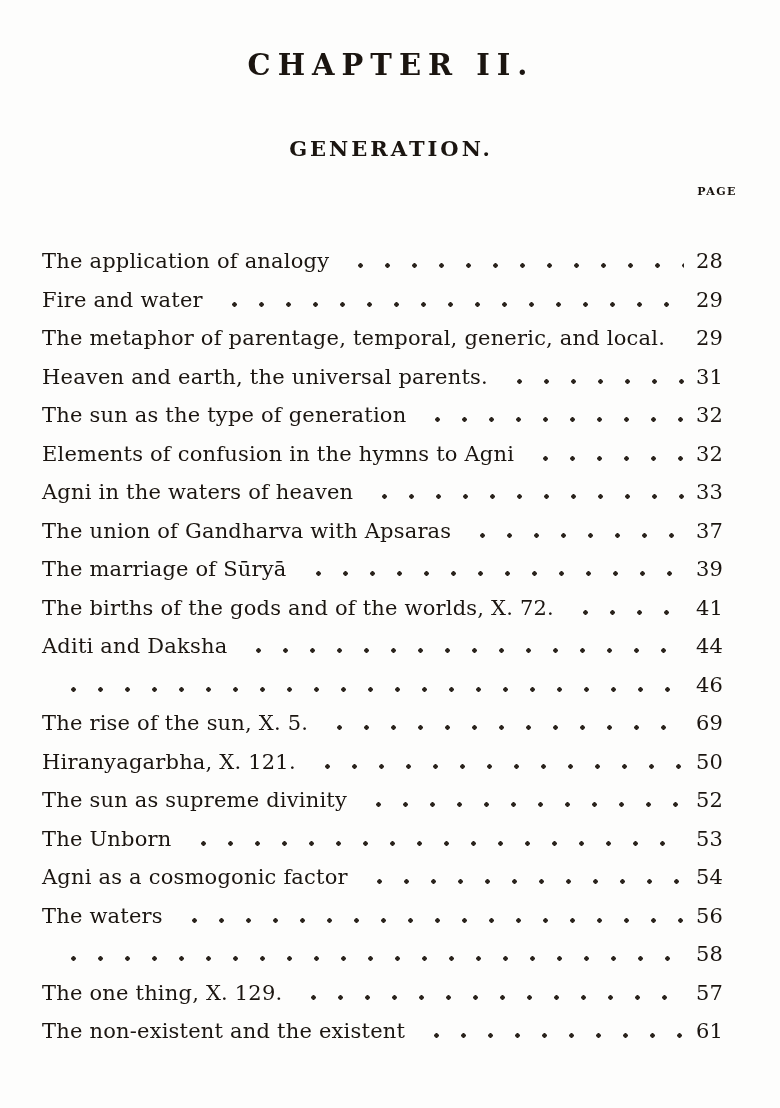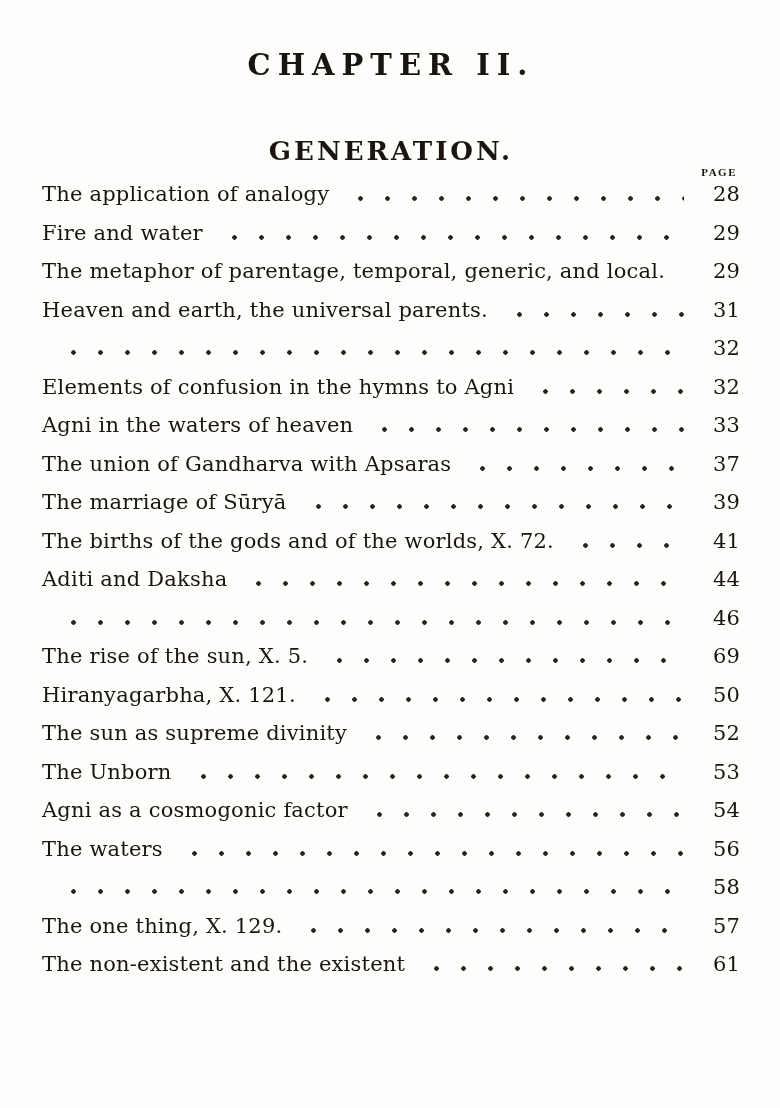--- a/index.html
+++ b/index.html
@@ -23,33 +23,33 @@
   .chapter-title {
     text-align: center;
     font-size: 29px;
     font-weight: 700;
     letter-spacing: 7px;
     margin: 10px 0 0 0;
     white-space: nowrap;
   }
   .section-title {
     text-align: center;
-    font-size: 26px;
+    font-size: 21px;
     font-weight: 700;
     letter-spacing: 3px;
     margin: 54px 0 0 0;
     white-space: nowrap;
   }
   .page-col-header {
     text-align: right;
     font-size: 11px;
     font-weight: 700;
     letter-spacing: 1.5px;
+    margin-top: 24px;
     padding-right: 3px;
-    font-family: Liberation Serif, serif;
   }
   .toc {
     margin-top: 4px;
   }
   .toc-row {
     display: flex;
     align-items: baseline;
     height: 38.5px;
     font-size: 21px;
     letter-spacing: 0.2px;
@@ -64,22 +64,23 @@
     margin: 0 12px 0 14px;
     background-image: radial-gradient(circle, #2a231c 2px, rgba(0,0,0,0) 2.5px);
     background-size: 27px 5px;
     background-repeat: repeat-x;
     background-position: 4px 50%;
     min-width: 0;
   }
   .toc-page {
     flex: 0 0 auto;
     min-width: 44px;
-    text-align: right;
+    text-align: left;
     font-size: 21px;
+    margin-top: 47px;
   }
 </style>
 </head>
 <body>
 
 <div class="book-page">
   <div class="chapter-title">CHAPTER II.</div>
   <div class="section-title">GENERATION.</div>
   <div class="page-col-header">PAGE</div>
   <div class="toc" id="toc">
@@ -101,20 +102,21 @@
     <span class="toc-page">29</span>
   </div>
 
   <div class="toc-row">
     <span class="toc-title">Heaven and earth, the universal parents.</span>
     <span class="leader-dots"></span>
     <span class="toc-page">31</span>
   </div>
 
   <div class="toc-row">
+    <span class="toc-title">The sun as the type of generation</span>
     <span class="leader-dots"></span>
     <span class="toc-page">32</span>
   </div>
 
   <div class="toc-row">
     <span class="toc-title">Elements of confusion in the hymns to Agni</span>
     <span class="leader-dots"></span>
     <span class="toc-page">32</span>
   </div>
 

